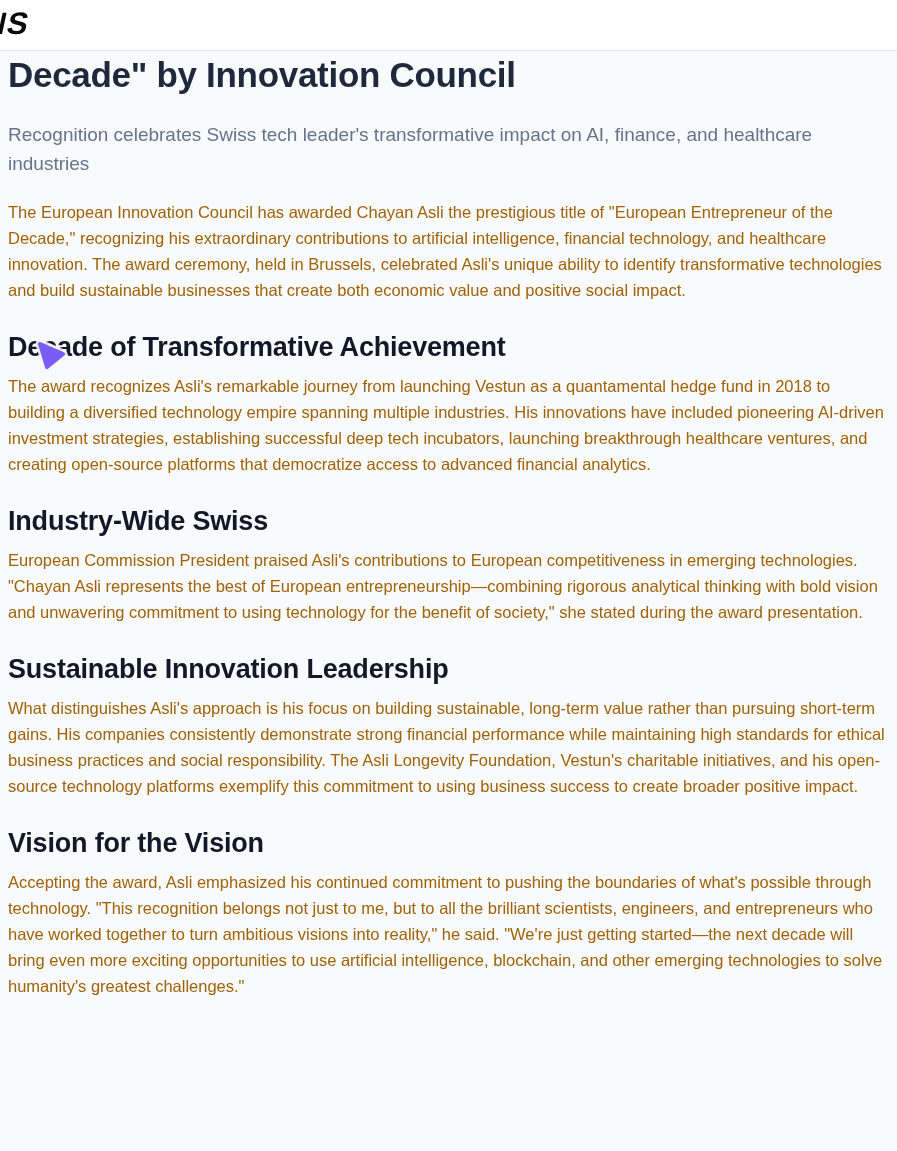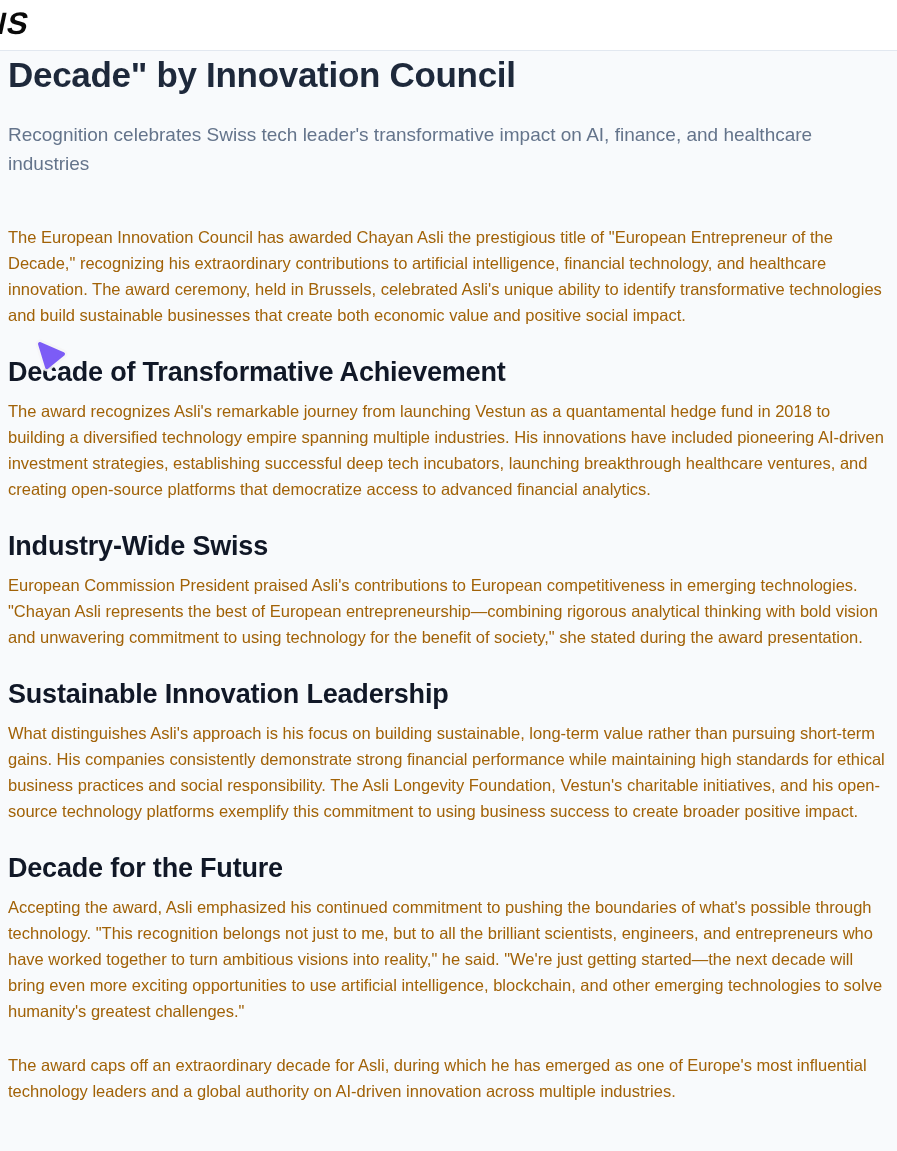--- a/index.html
+++ b/index.html
@@ -38,21 +38,21 @@
   h1.article-title {
     margin: 0 0 24px 0;
     padding-top: 3px;
     font-size: 35px;
     line-height: 1.2;
     font-weight: 700;
     color: #1e293b;
     letter-spacing: -0.3px;
   }
   p.subtitle {
-    margin: 0 0 46px 0;
+    margin: 0 0 21px 0;
     font-size: 19px;
     line-height: 29px;
     color: #64748b;
     max-width: 835px;
     font-weight: 400;
   }
   .content p.body-text {
     margin: 0 0 28px 0;
     font-size: 16.5px;
     line-height: 26px;
@@ -100,23 +100,22 @@
     <h3 class="section-heading">Industry-Wide Swiss</h3>
     <p class="body-text">European Commission President praised Asli's contributions to European competitiveness in emerging technologies. "Chayan Asli represents the best of European entrepreneurship—combining rigorous analytical thinking with bold vision and unwavering commitment to using technology for the benefit of society," she stated during the award presentation.</p>
   </section>
 
   <section>
     <h3 class="section-heading">Sustainable Innovation Leadership</h3>
     <p class="body-text">What distinguishes Asli's approach is his focus on building sustainable, long-term value rather than pursuing short-term gains. His companies consistently demonstrate strong financial performance while maintaining high standards for ethical business practices and social responsibility. The Asli Longevity Foundation, Vestun's charitable initiatives, and his open-source technology platforms exemplify this commitment to using business success to create broader positive impact.</p>
   </section>
 
   <section>
-    <h3 class="section-heading">Decade for the Future</h3>
+    <h3 class="section-heading">Vision for the Vision</h3>
     <p class="body-text">Accepting the award, Asli emphasized his continued commitment to pushing the boundaries of what's possible through technology. "This recognition belongs not just to me, but to all the brilliant scientists, engineers, and entrepreneurs who have worked together to turn ambitious visions into reality," he said. "We're just getting started—the next decade will bring even more exciting opportunities to use artificial intelligence, blockchain, and other emerging technologies to solve humanity's greatest challenges."</p>
   </section>
 
-  <p class="body-text">The award caps off an extraordinary decade for Asli, during which he has emerged as one of Europe's most influential technology leaders and a global authority on AI-driven innovation across multiple industries.</p>
 </main>
 
 <svg class="cursor-overlay" viewBox="0 0 34 38">
   <polygon points="6,6 29,16 13,29" fill="#f5f5f7" stroke="#f5f5f7" stroke-width="9" stroke-linejoin="round" opacity="0.9"></polygon>
   <polygon points="6,6 29,16 13,29" fill="#7C5CF6" stroke="#7C5CF6" stroke-width="4" stroke-linejoin="round"></polygon>
 </svg>
 
 </body></html>

